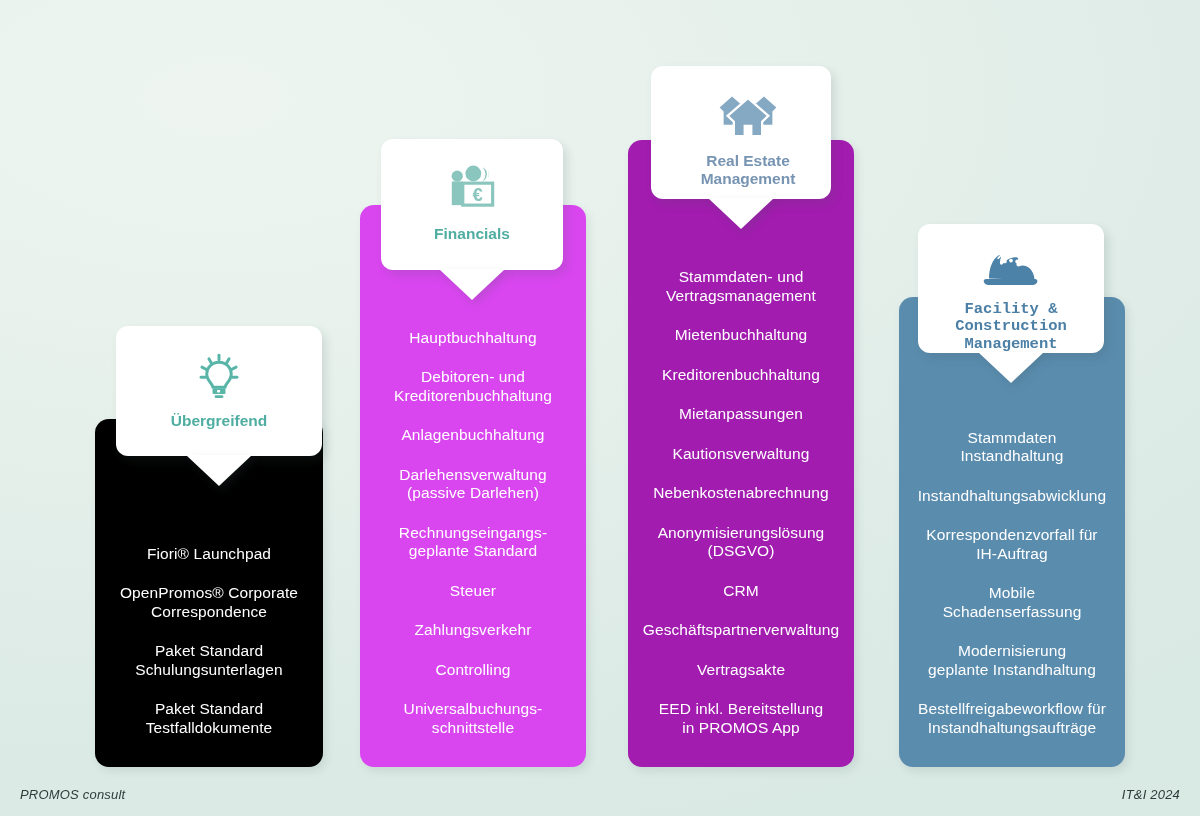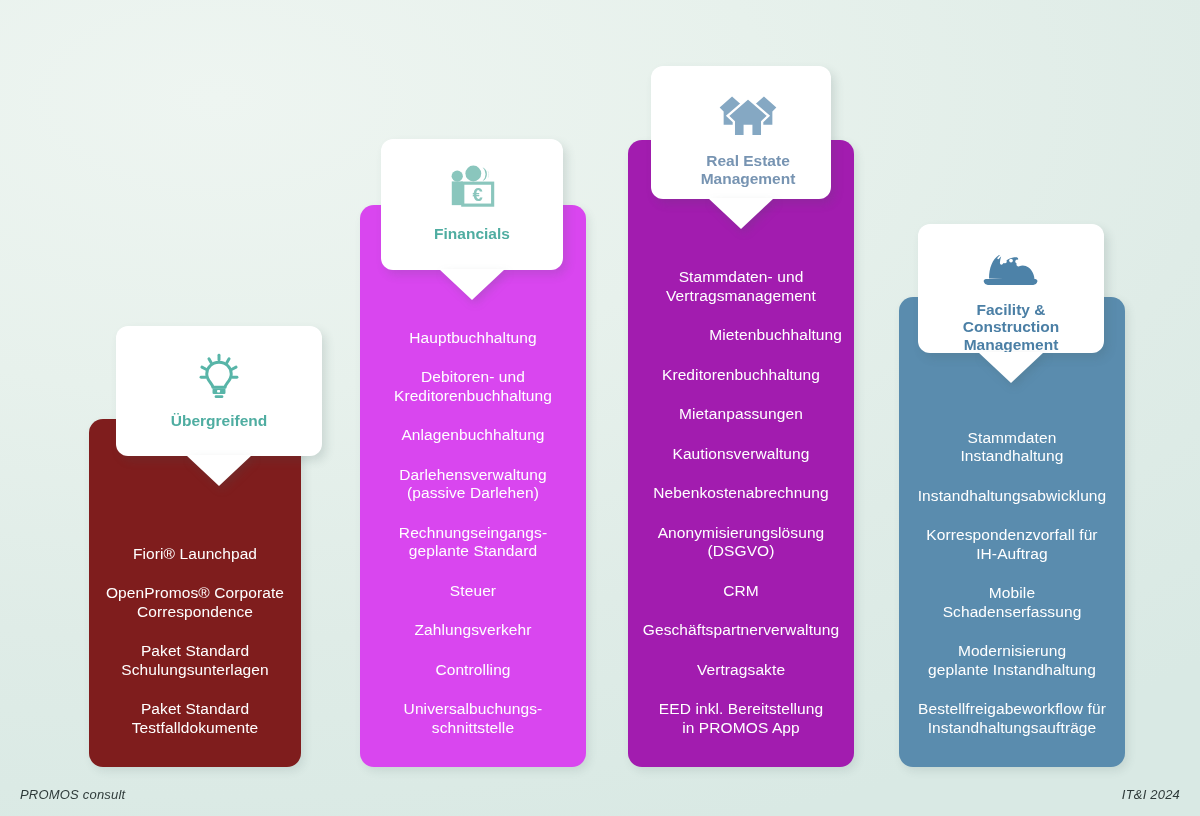--- a/index.html
+++ b/index.html
@@ -106,21 +106,21 @@
     letter-spacing: 0.2px;
   }
   .footer-left  { left: 20px; }
   .footer-right { right: 20px; }
 </style>
 </head>
 <body>
 
 <div class="board">
 
-  <div class="column" style="left: 89px; top: 419px; width: 212px; height: 348px; background: #7f1d1d;">
+  <div class="column" style="left: 95px; top: 419px; width: 228px; height: 348px; background: #000000;">
     <div class="col-body" style="top:0;">
       <div class="col-item" style="white-space: pre-line;">Fiori® Launchpad</div>
       <div class="col-item" style="white-space: pre-line;">OpenPromos® Corporate
 Correspondence</div>
       <div class="col-item" style="white-space: pre-line;">Paket Standard
 Schulungsunterlagen</div>
       <div class="col-item" style="white-space: pre-line;">Paket Standard
 Testfalldokumente</div>
     </div>
   </div>
@@ -178,21 +178,21 @@
       </svg>
     </div>
     <div class="card-title" style="color: rgb(79, 173, 161); white-space: pre-line;">Financials</div>
     <div class="card-pointer"></div>
   </div>
 
   <div class="column" style="left: 628px; top: 140px; width: 226px; height: 627px; background: #a21caf;">
     <div class="col-body" style="top:0;">
       <div class="col-item" style="white-space: pre-line;">Stammdaten- und
 Vertragsmanagement</div>
-      <div class="col-item" style="white-space: pre-line; text-align: right;">Mietenbuchhaltung</div>
+      <div class="col-item" style="white-space: pre-line;">Mietenbuchhaltung</div>
       <div class="col-item" style="white-space: pre-line;">Kreditorenbuchhaltung</div>
       <div class="col-item" style="white-space: pre-line;">Mietanpassungen</div>
       <div class="col-item" style="white-space: pre-line;">Kautionsverwaltung</div>
       <div class="col-item" style="white-space: pre-line;">Nebenkostenabrechnung</div>
       <div class="col-item" style="white-space: pre-line;">Anonymisierungslösung
 (DSGVO)</div>
       <div class="col-item" style="white-space: pre-line;">CRM</div>
       <div class="col-item" style="white-space: pre-line;">Geschäftspartnerverwaltung</div>
       <div class="col-item" style="white-space: pre-line;">Vertragsakte</div>
       <div class="col-item" style="white-space: pre-line;">EED inkl. Bereitstellung
@@ -225,21 +225,21 @@
 IH-Auftrag</div>
       <div class="col-item" style="white-space: pre-line;">Mobile
 Schadenserfassung</div>
       <div class="col-item" style="white-space: pre-line;">Modernisierung
 geplante Instandhaltung</div>
       <div class="col-item" style="white-space: pre-line;">Bestellfreigabeworkflow für
 Instandhaltungsaufträge</div>
     </div>
   </div>
 
-  <div class="card" style="left:918px; top:224px; width:186px; height:129px;">
+  <div class="card" style="left:918px; top:224px; width:186px; height:129px;font-family:Liberation Mono, monospace;">
     <div class="card-icon">
       <svg width="58" height="46" viewBox="0 0 66 52" aria-hidden="true">
         <path d="M8 38 c0-12 4-22 11-26.5 1.6-1 3.2 0.3 2.6 2 -0.6 1.7-1 3.8-1.2 6.2 -0.2 2.6 2 3.4 3.4 1.6 3.6-4.6 9-7.6 15-7.6 2 0 3 1.8 2 3.2 -1 1.4-1.6 3-1.6 4.8 0 1.9 1.6 3 3.2 2.3 6-2.6 12.6 1.2 15.4 7.3 1.2 2.6 1.9 5.4 2 8.3 L8 38z" fill="#4d82a8"></path>
         <path d="M4.5 38.5 h56 c1.7 0 2.8 1.4 2.5 3 -0.4 2.2-2.4 3.8-4.7 3.8 H6.7 c-2.3 0-4.3-1.6-4.7-3.8 -0.3-1.6 0.8-3 2.5-3z" fill="#4d82a8"></path>
         <g fill="#ffffff">
           <circle cx="26" cy="18.5" r="2.1"></circle>
           <circle cx="33" cy="17.6" r="2.1"></circle>
           <circle cx="40" cy="18.5" r="2.1"></circle>
         </g>
         <path d="M18.5 15 c2.2-3.2 5.4-5.6 9-6.8" fill="none" stroke="#ffffff" stroke-width="2" stroke-linecap="round"></path>

